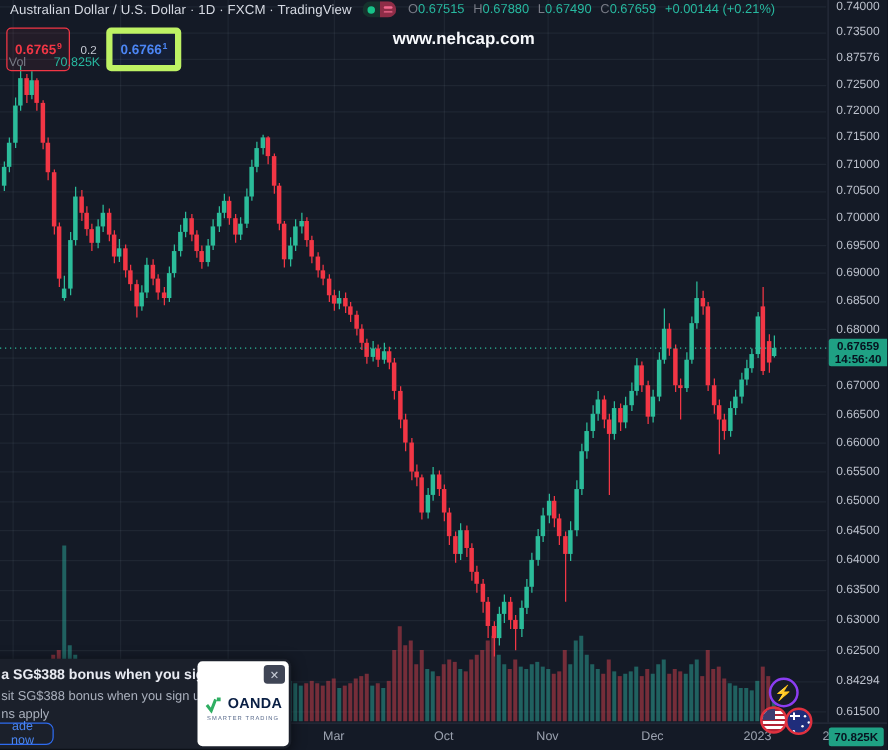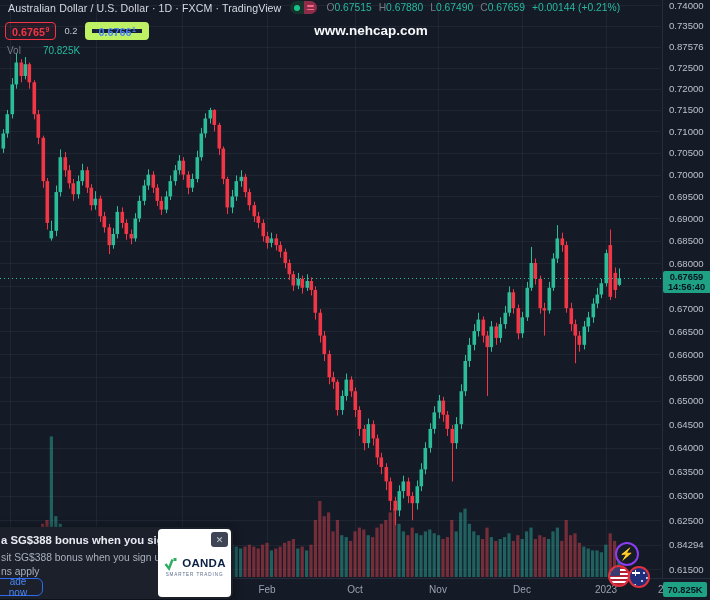--- a/index.html
+++ b/index.html
@@ -12,24 +12,24 @@
   .toggle{display:flex;width:27px;height:13px;border-radius:7px;overflow:hidden;}
   .toggle .tg-l{width:14px;background:#16322d;display:flex;align-items:center;justify-content:center;}
   .toggle .tg-l i{width:6px;height:6px;border-radius:50%;background:#17c388;}
   .toggle .tg-r{width:13px;background:#8e2d47;display:flex;flex-direction:column;align-items:center;justify-content:center;gap:2px;}
   .toggle .tg-r i{width:7px;height:1.6px;background:#f2698f;border-radius:1px;}
   .ohlc{display:flex;gap:7px;font-size:10.3px;white-space:nowrap;}
   .ohlc .k{color:#787b86;}
   .ohlc .v{color:#27b9a0;}
   
   .hrow2{position:absolute;left:5px;top:22px;display:flex;align-items:center;gap:8px;z-index:20;}
-  .qbox{height:18px;border-radius:4px;padding:1px 6px 0 6px;font-size:10.8px;font-weight:bold;display:flex;align-items:center;}
+  .qbox{height:35px;border-radius:4px;padding:1px 6px 0 6px;font-size:10.8px;font-weight:bold;display:flex;align-items:center;}
   .qbox .sup{font-size:7px;margin-top:-5px;margin-left:.5px;}
   .bid{border:1px solid #f23645;color:#f23645;background:rgba(242,54,69,.07);}
-  .ask{border:7px solid #bef264;color:#4c86f5;background:rgba(41,98,255,.07);}
+  .ask{border:5px solid #bef264;color:#4c86f5;background:rgba(41,98,255,.07);}
   .spread{font-size:9.3px;color:#c6cad4;}
   .hrow3{position:absolute;left:7px;top:45px;display:flex;gap:22px;font-size:10px;z-index:20;}
   .hrow3 .k{color:#787b86;}
   .hrow3 .v{color:#27b9a0;}
   .watermark{position:absolute;left:290px;top:23px;width:162px;text-align:center;font-size:13.5px;font-weight:bold;color:#f7f9fc;z-index:20;}
   
   .price-axis{position:absolute;left:662px;top:0;width:48px;height:578px;border-left:1px solid #262c3b;z-index:10;}
   .ptick{position:absolute;left:6px;font-size:9.6px;color:#bcc1cc;white-space:nowrap;}
   .time-axis{position:absolute;left:0;top:578px;width:710px;height:22px;border-top:1px solid #262c3b;background:#141a26;z-index:9;}
   .ttick{position:absolute;top:5px;width:44px;margin-left:-22px;text-align:center;font-size:10px;color:#9ba2af;}
@@ -586,21 +586,21 @@
       <div class="ptick" style="top: 442.405px;">0.64000</div>
       <div class="ptick" style="top: 466.327px;">0.63500</div>
       <div class="ptick" style="top: 490.438px;">0.63000</div>
       <div class="ptick" style="top: 514.741px;">0.62500</div>
       <div class="ptick" style="top: 539.239px;">0.84294</div>
       <div class="ptick" style="top: 563.935px;">0.61500</div>
     </div>
   <div class="time-axis" id="time-axis">
     <span class="partial-year">20</span>
     <span class="gear">⚙</span>
-  <div class="ttick" style="left: 267px;">Feb</div>
+  <div class="ttick" style="left: 267px;">Mar</div>
       <div class="ttick" style="left: 355px;">Oct</div>
       <div class="ttick" style="left: 438px;">Nov</div>
       <div class="ttick" style="left: 522px;">Dec</div>
       <div class="ttick" style="left: 606px;">2023</div>
     </div>
 
   <div class="price-badge">
     <span>0.67659</span>
     <span>14:56:40</span>
   </div>

